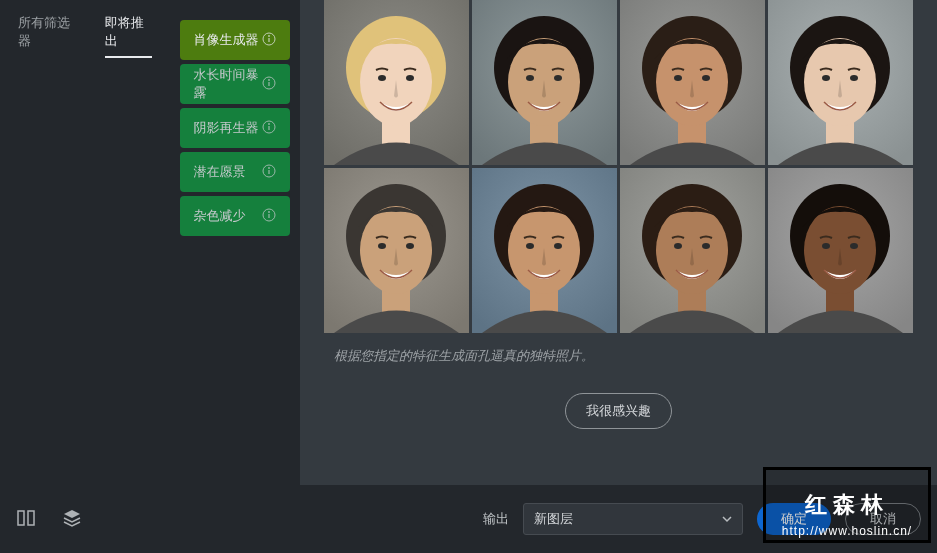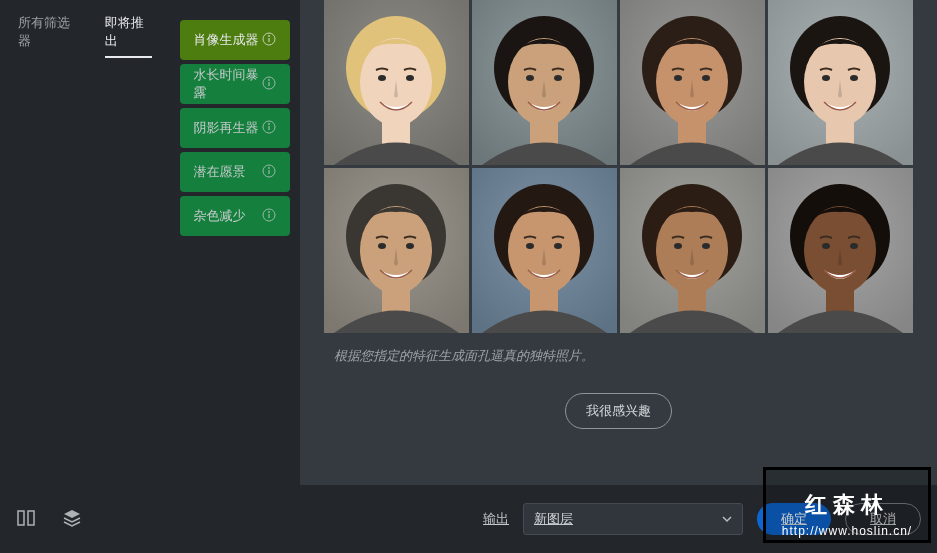--- a/index.html
+++ b/index.html
@@ -98,21 +98,21 @@
   .footer {
     height: 68px;
     background: #23272c;
     display: flex;
     align-items: center;
     padding: 0 16px;
     gap: 26px;
   }
   .footer-icons { display: flex; gap: 26px; align-items: center; }
   .footer-icon { color: #aeb2b5; cursor: pointer; }
-  .footer-right { margin-left: auto; display: flex; align-items: center; gap: 14px; text-decoration: underline; }
+  .footer-right { margin-left: auto; display: flex; align-items: center; gap: 14px; }
   .output-label { color: #bfc3c6; font-size: 13px; }
   .select {
     width: 220px; height: 32px;
     background: #31363c;
     border: 1px solid #464b51;
     border-radius: 3px;
     display: flex; align-items: center; justify-content: space-between;
     padding: 0 10px;
     color: #d5d8db;
     cursor: pointer;

